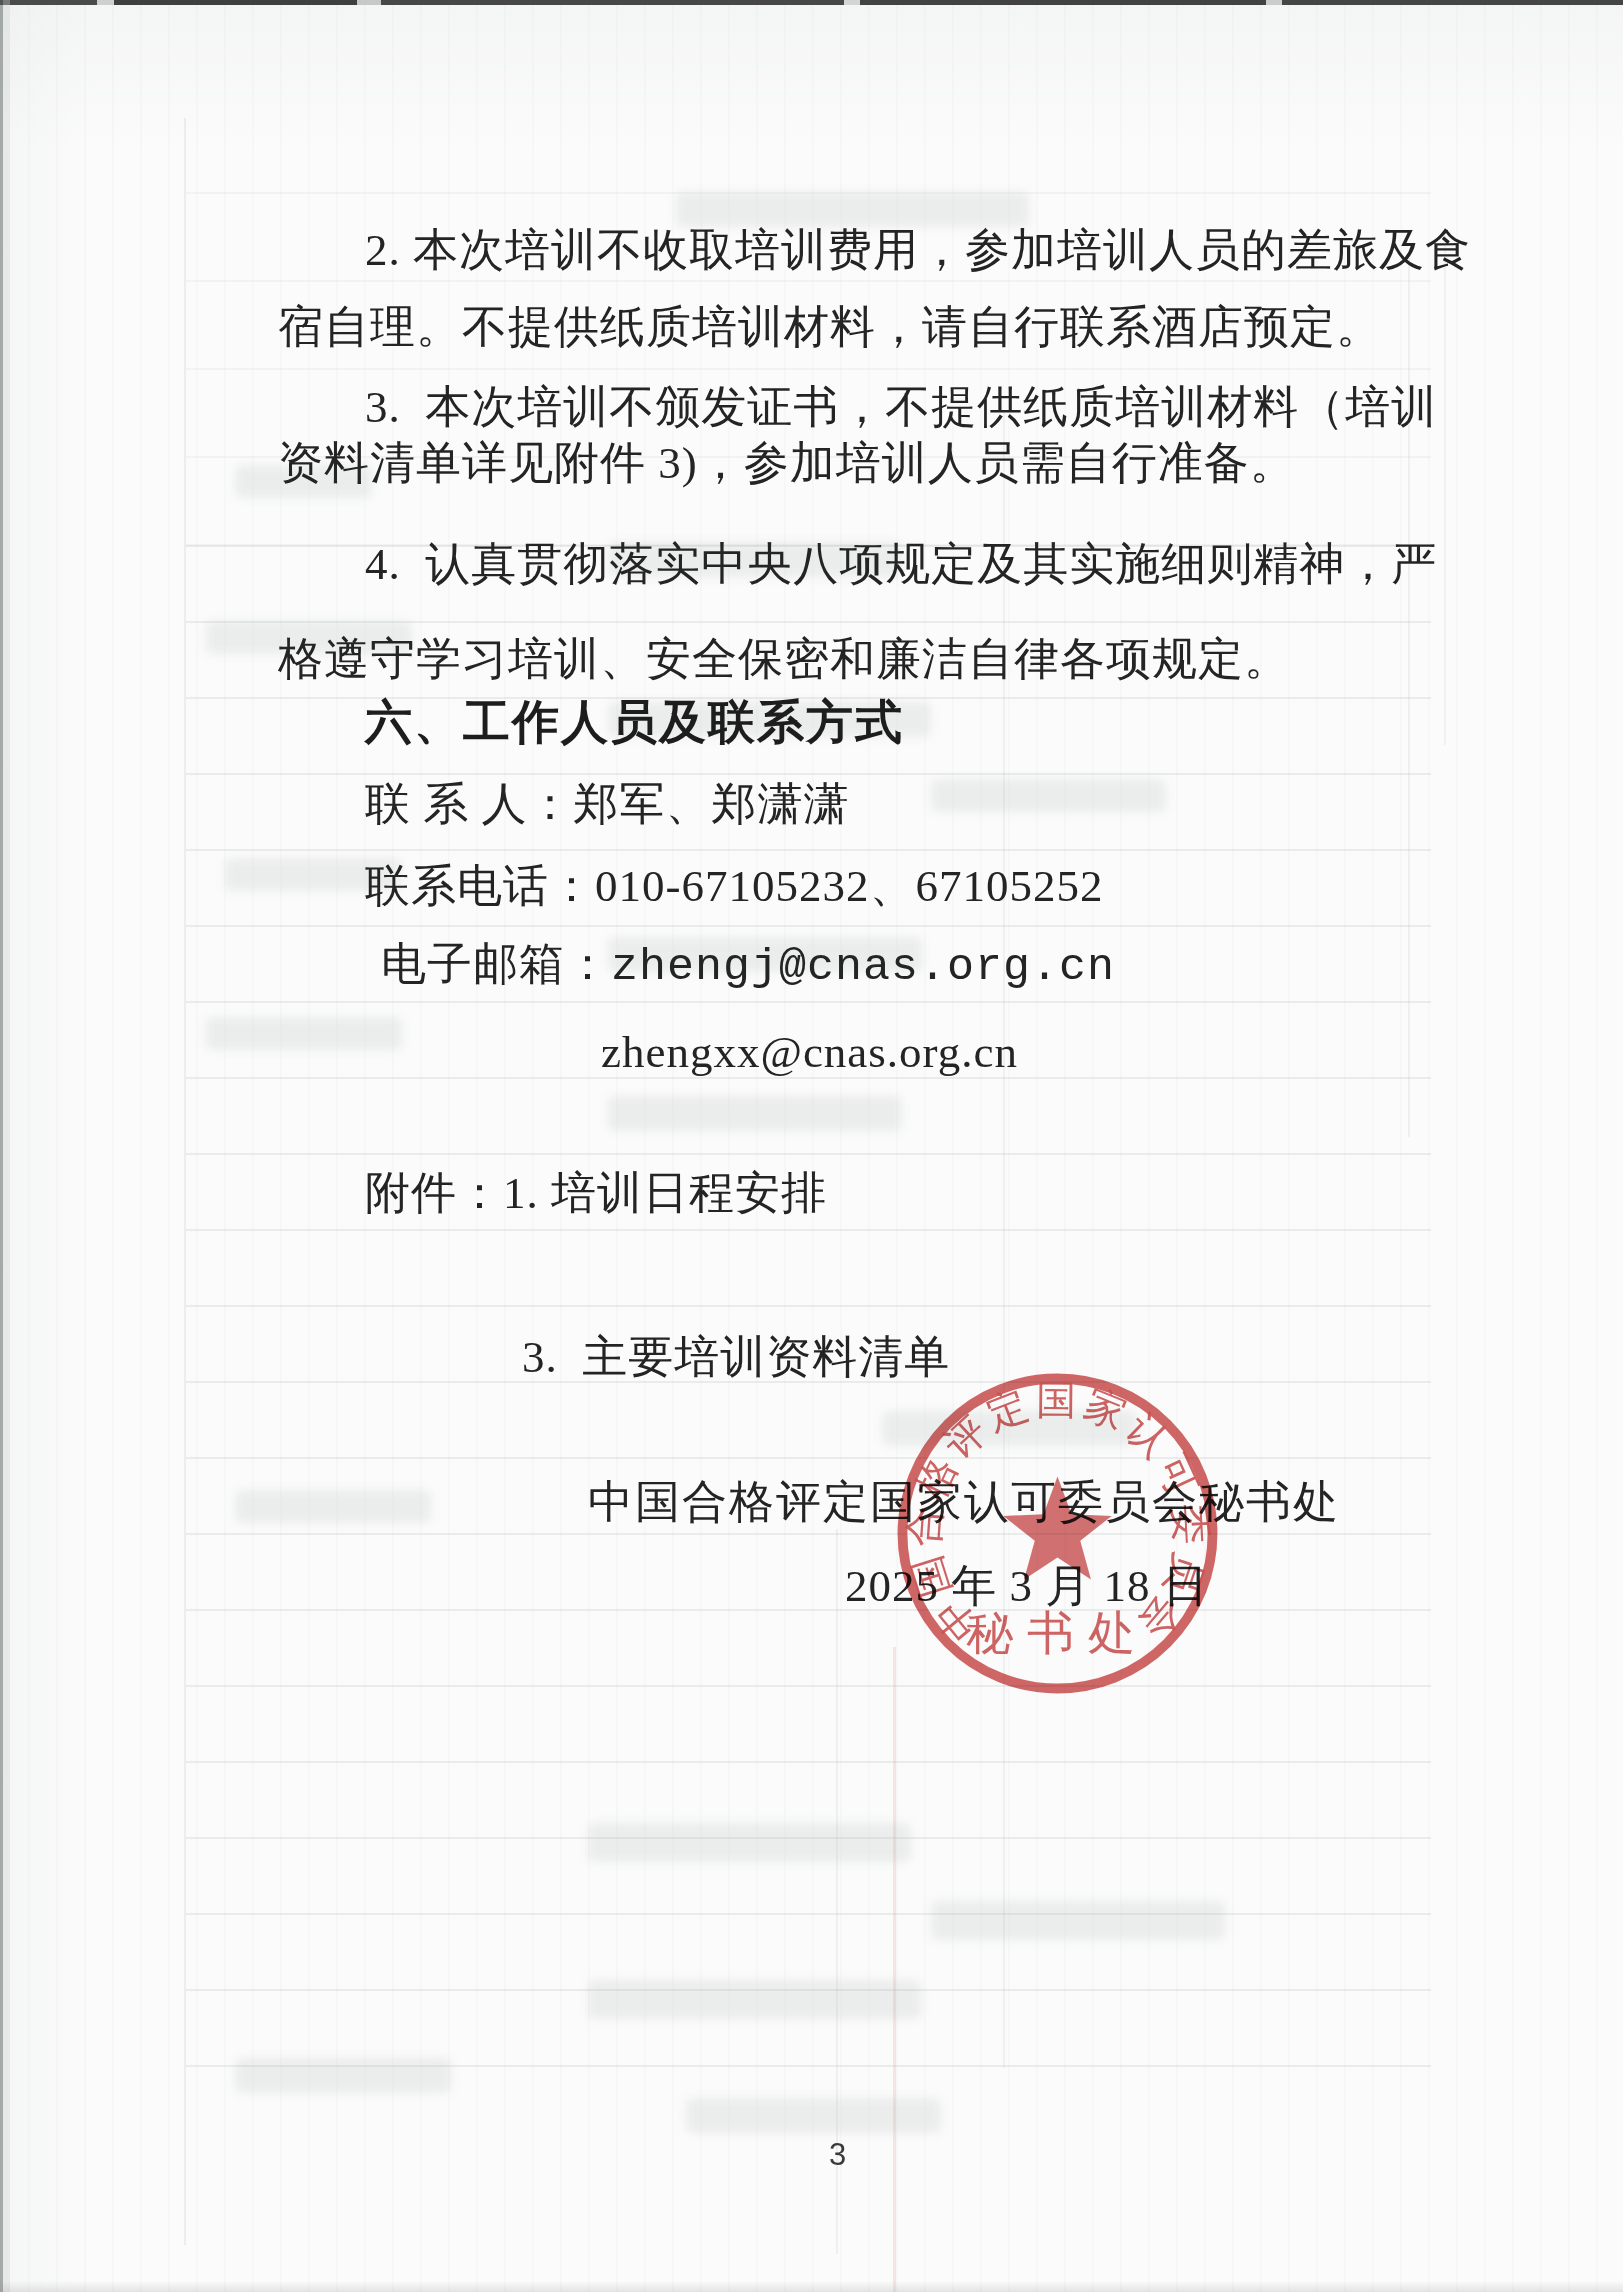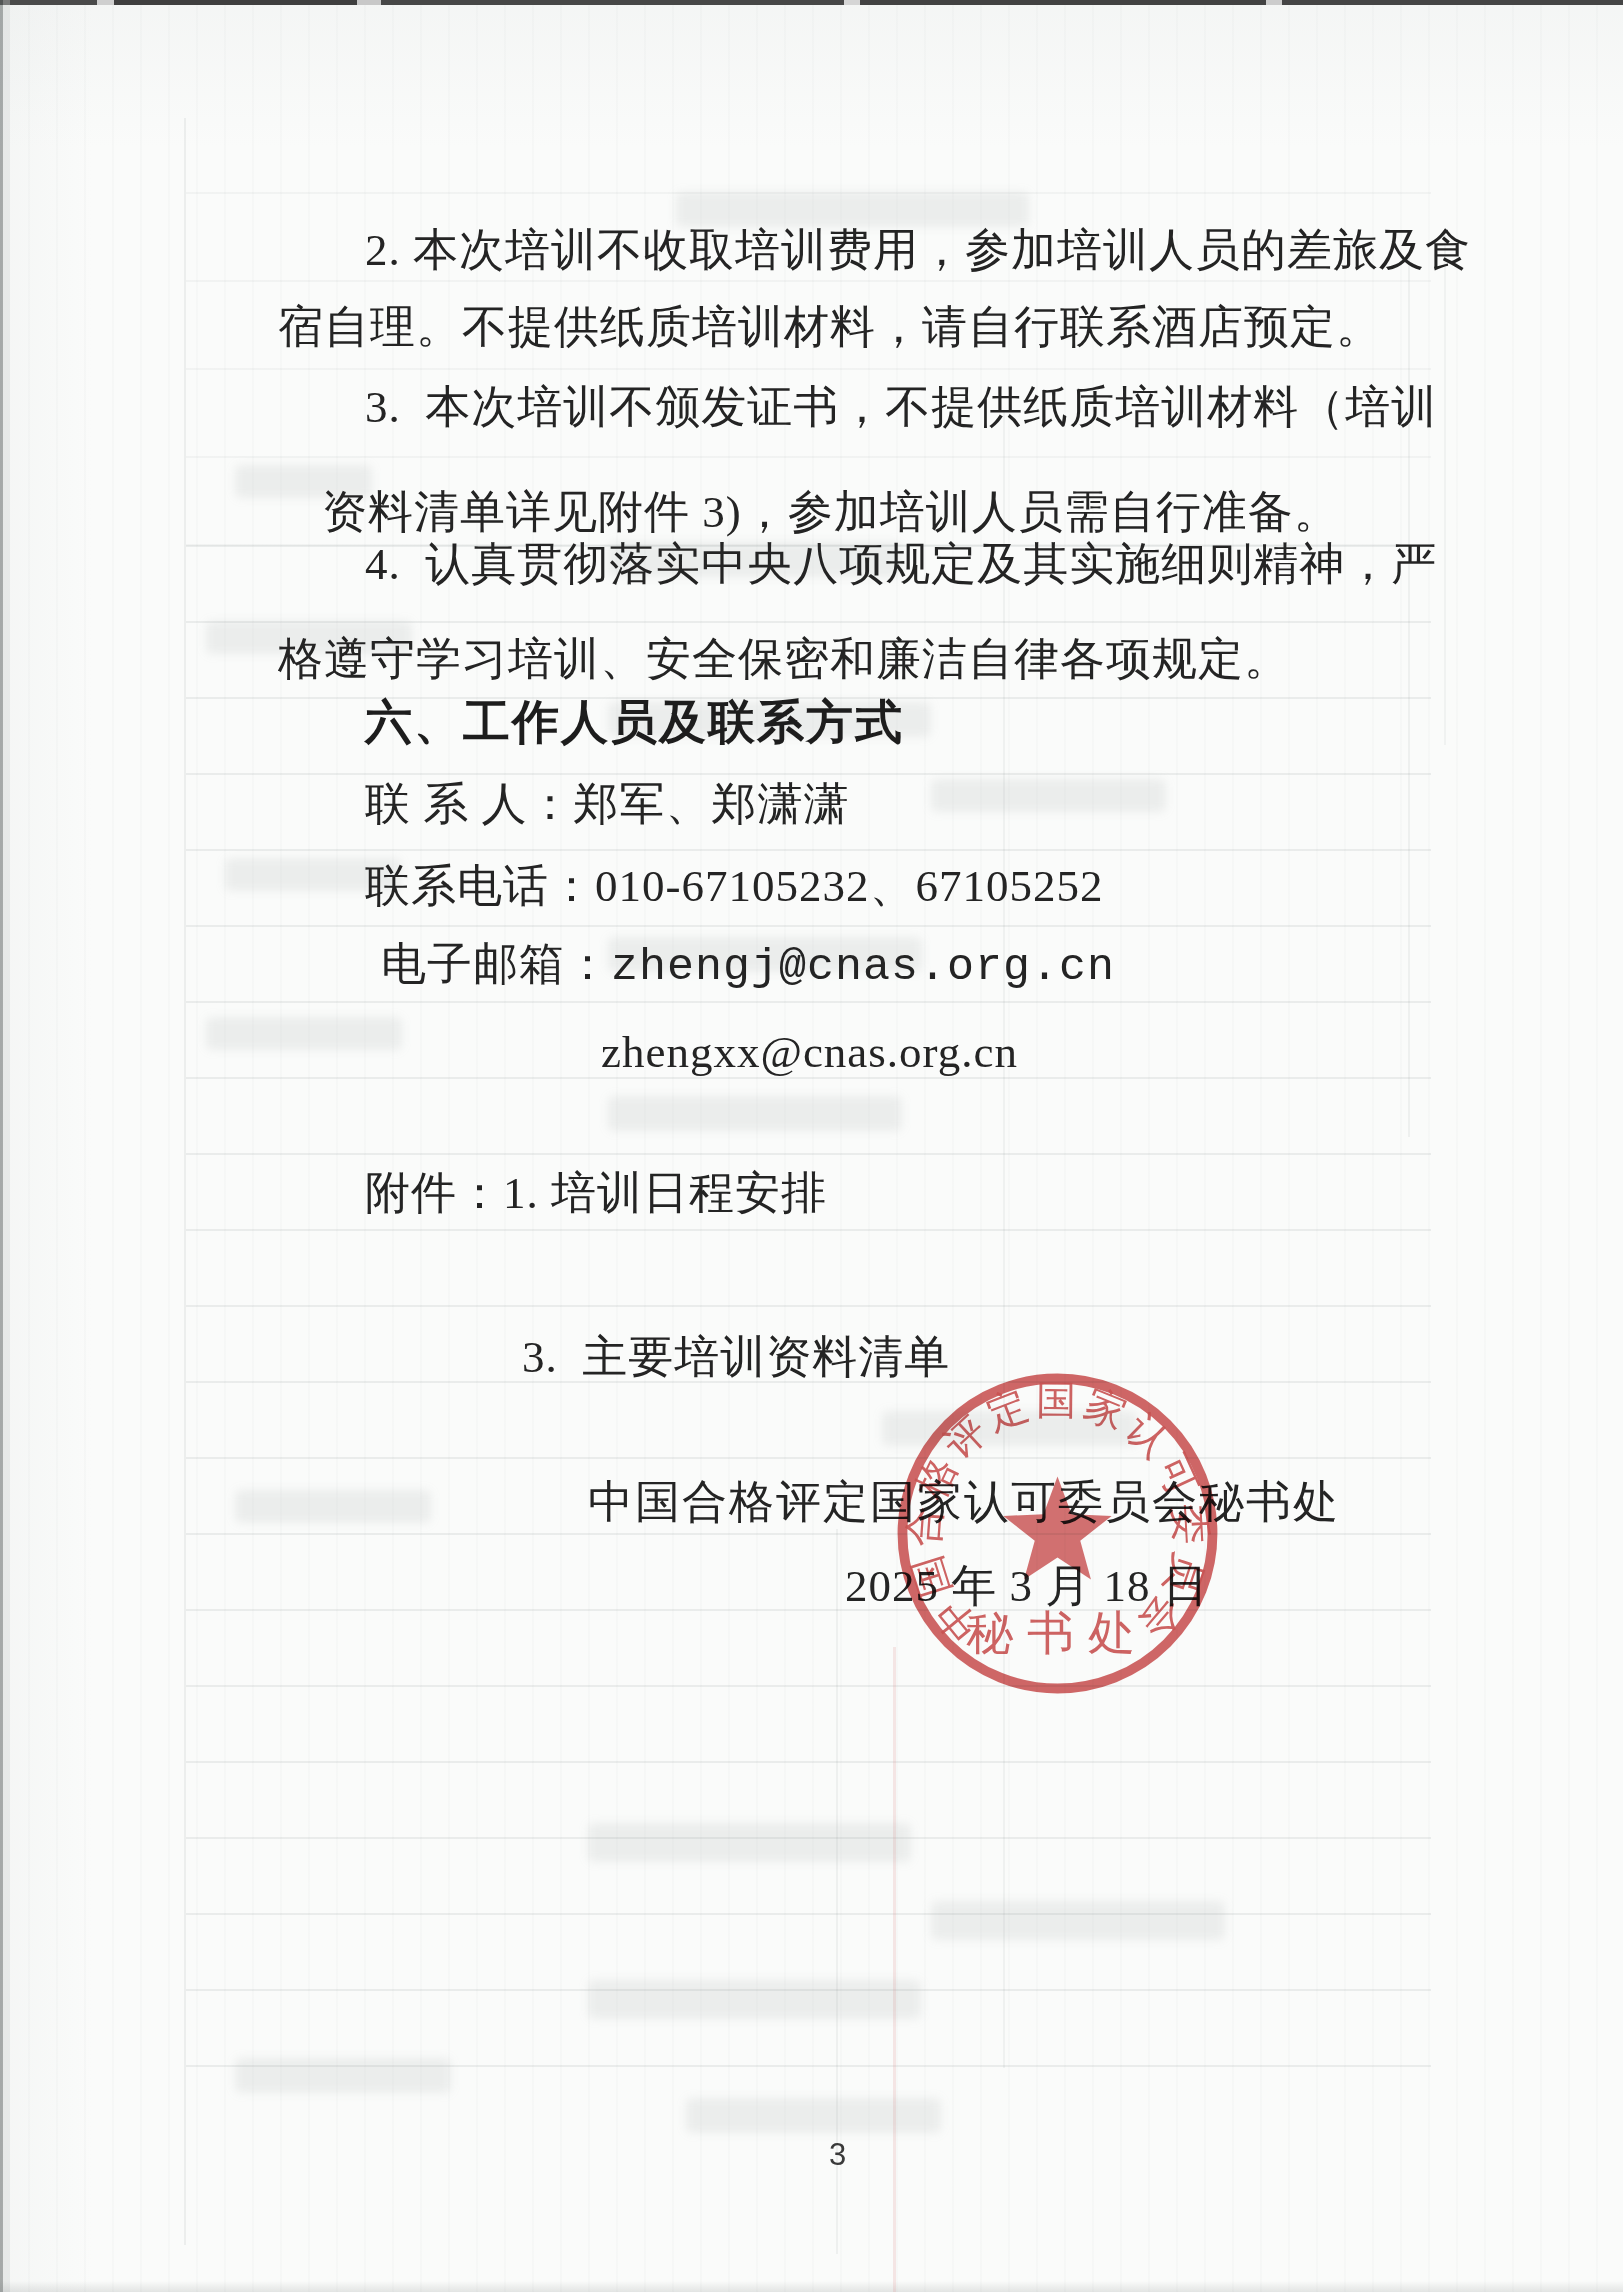--- a/index.html
+++ b/index.html
@@ -73,21 +73,21 @@
     <div class="blob" style="left:588px;top:1823px;width:323px;height:39px;"></div>
     <div class="blob" style="left:931px;top:1901px;width:294px;height:39px;"></div>
     <div class="blob" style="left:588px;top:1980px;width:333px;height:39px;"></div>
     <div class="blob" style="left:235px;top:2058px;width:216px;height:35px;"></div>
     <div class="blob" style="left:686px;top:2098px;width:255px;height:35px;"></div>
   </div>
 
   <div class="line" style="left:365px;top:223px;">2. 本次培训不收取培训费用，参加培训人员的差旅及食</div>
   <div class="line" style="left:278px;top:300px;">宿自理。不提供纸质培训材料，请自行联系酒店预定。</div>
   <div class="line" style="left:365px;top:380px;">3.  本次培训不颁发证书，不提供纸质培训材料（培训</div>
-  <div class="line" style="left:278px;top:485px;margin-left:44px;">资料清单详见附件 3)，参加培训人员需自行准备。</div>
+  <div class="line" style="left:278px;top:436px;">资料清单详见附件 3)，参加培训人员需自行准备。</div>
   <div class="line" style="left:365px;top:537px;">4.  认真贯彻落实中央八项规定及其实施细则精神，严</div>
   <div class="line" style="left:278px;top:616px;margin-top:16px;">格遵守学习培训、安全保密和廉洁自律各项规定。</div>
 
   <div class="line heading" style="left:365px;top:694px;">六、工作人员及联系方式</div>
 
   <div class="line" style="left:365px;top:777px;">联 系 人：郑军、郑潇潇</div>
   <div class="line" style="left:365px;top:859px;text-align:right;">联系电话：010-67105232、67105252</div>
   <div class="line" style="left:381px;top:941px;font-family:Liberation Mono, monospace;">电子邮箱：zhengj@cnas.org.cn</div>
   <div class="line" style="left:601px;top:1025px;font-family:Liberation Serif, serif;">zhengxx@cnas.org.cn</div>
 

